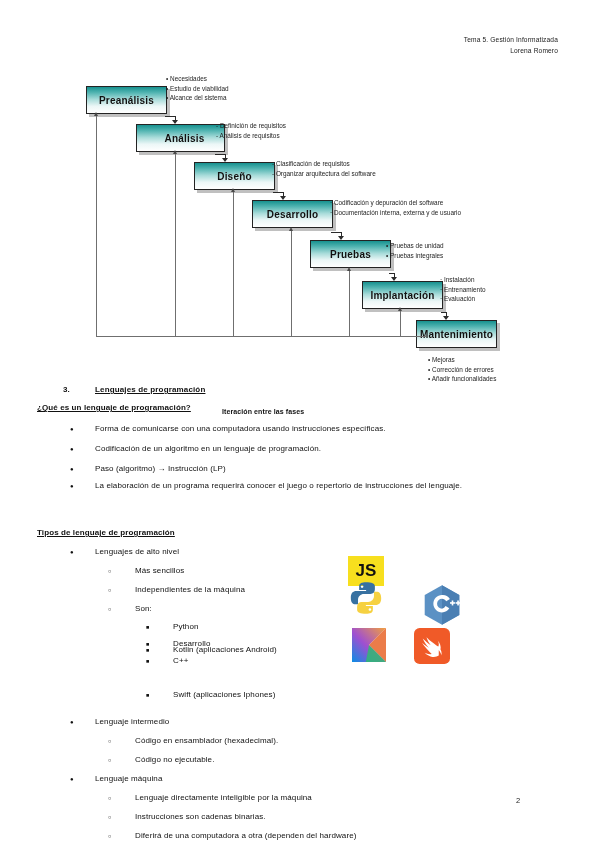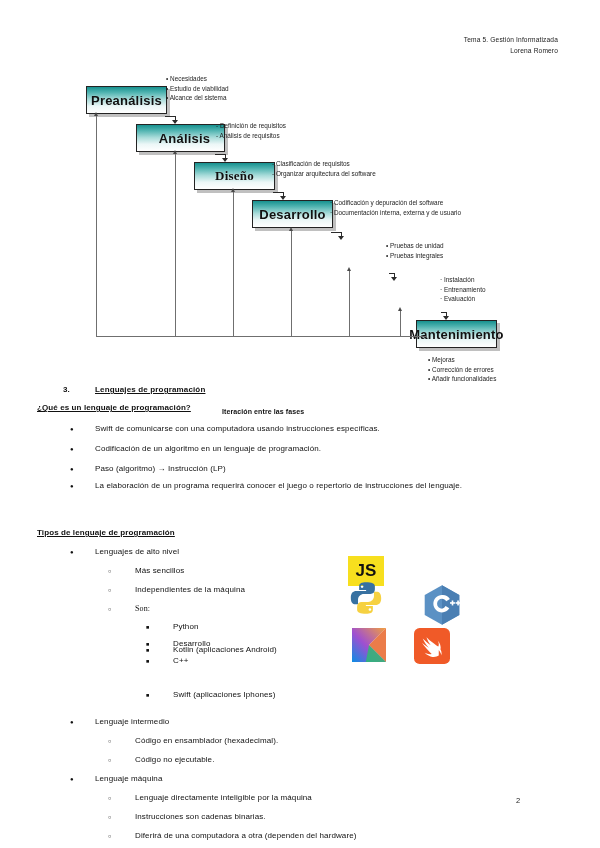--- a/index.html
+++ b/index.html
@@ -19,21 +19,21 @@
     position:absolute;left:516px;top:796px;font-size:7.5px;color:#222;
   }
 
   
   .diagram{position:absolute;left:0;top:62px;width:600px;height:310px;}
   .stage{
     position:absolute;border:1.4px solid #232323;
     background:linear-gradient(to bottom,#17918f 0%,#53b5b2 22%,#a9dcda 48%,#ecf7f7 74%,#ffffff 100%);
     box-shadow:3px 3px 0 rgba(140,140,140,.55);
     display:flex;align-items:center;justify-content:center;
-    font-size:13px;font-weight:bold;color:#101010;letter-spacing:.2px;
+    font-size:10px;font-weight:bold;color:#101010;letter-spacing:.2px;
     text-shadow:0 0 1px rgba(255,255,255,.4);
   }
   .ann{
     position:absolute;font-size:6.4px;line-height:9.6px;color:#1d1d1d;
     white-space:nowrap;
   }
   .ann div{white-space:nowrap;}
   .ln{position:absolute;background:#2a2a2a;}
   .ln.h{height:1.1px;}
   .ln.v{width:1.1px;}
@@ -103,22 +103,24 @@
 
   <div class="doc-header">
     <div>Tema 5. Gestión Informatizada</div>
     <div>Lorena Romero</div>
   </div>
 
   <div class="diagram">
 
     <div class="stage" style="left:86px;top:24px;width:79px;height:26px;">Preanálisis</div>
     <div class="stage" style="left:136px;top:62px;width:79px;height:26px;padding-left:8px;">Análisis</div>
-    <div class="stage" style="left:194px;top:100px;width:79px;height:26px;font-family:Liberation Serif, serif;">Diseño</div>
+    <div class="stage" style="left:194px;top:100px;width:79px;height:26px;">Diseño</div>
     <div class="stage" style="left:252px;top:138px;width:79px;height:26px;">Desarrollo</div>
+    <div class="stage" style="left:310px;top:178px;width:79px;height:26px;">Pruebas</div>
+    <div class="stage" style="left:362px;top:219px;width:79px;height:26px;">Implantación</div>
     <div class="stage" style="left:416px;top:258px;width:79px;height:26px;">Mantenimiento</div>
 
     <div class="ann" style="left:166px;top:12px;">
       <div>• Necesidades</div>
       <div>• Estudio de viabilidad</div>
       <div>• Alcance del sistema</div>
     </div>
     <div class="ann" style="left:216px;top:59px;">
       <div>- Definición de requisitos</div>
       <div>- Análisis de requisitos</div>
@@ -197,21 +199,21 @@
 
   <div class="content">
 
     <div class="sec-num" style="top:385px;">3.</div>
     <div class="sec-title" style="top:385px;">Lenguajes de programación</div>
 
     <div class="subhead" style="top:403px;">¿Qué es un lenguaje de programación?</div>
 
     <div class="bullet lvl1" style="top:423px;">
       <span class="mk mk-disc"></span>
-      <span class="tx">Swift de comunicarse con una computadora usando instrucciones específicas.</span>
+      <span class="tx">Forma de comunicarse con una computadora usando instrucciones específicas.</span>
     </div>
     <div class="bullet lvl1" style="top:443px;">
       <span class="mk mk-disc"></span>
       <span class="tx">Codificación de un algoritmo en un lenguaje de programación.</span>
     </div>
     <div class="bullet lvl1" style="top:463px;">
       <span class="mk mk-disc"></span>
       <span class="tx">Paso (algoritmo) → Instrucción (LP)</span>
     </div>
 
@@ -227,21 +229,21 @@
       <span class="tx">Lenguajes de alto nivel</span>
     </div>
     <div class="bullet lvl2" style="top:565px;">
       <span class="mk mk-circ"></span>
       <span class="tx">Más sencillos</span>
     </div>
     <div class="bullet lvl2" style="top:584px;">
       <span class="mk mk-circ"></span>
       <span class="tx">Independientes de la máquina</span>
     </div>
-    <div class="bullet lvl2" style="top:603px;font-family:Liberation Serif, serif;">
+    <div class="bullet lvl2" style="top:603px;">
       <span class="mk mk-circ"></span>
       <span class="tx">Son:</span>
     </div>
 
     <div class="bullet lvl3" style="top:621px;">
       <span class="mk mk-sq"></span>
       <span class="tx">Python</span>
     </div>
     <div class="bullet lvl3" style="top:638px;">
       <span class="mk mk-sq"></span>

